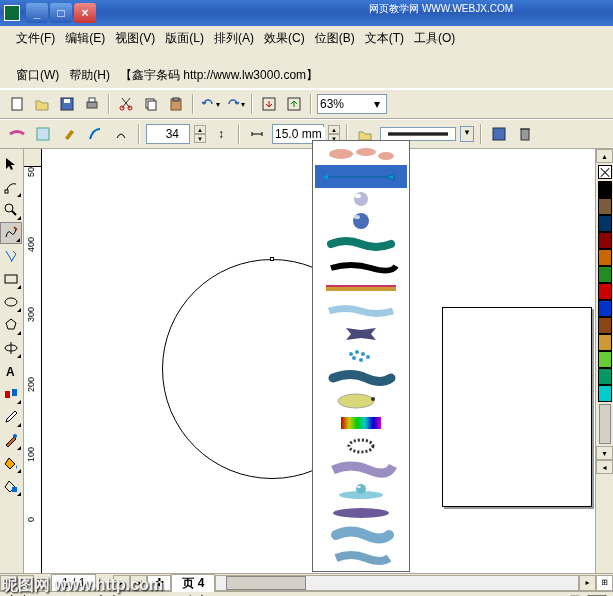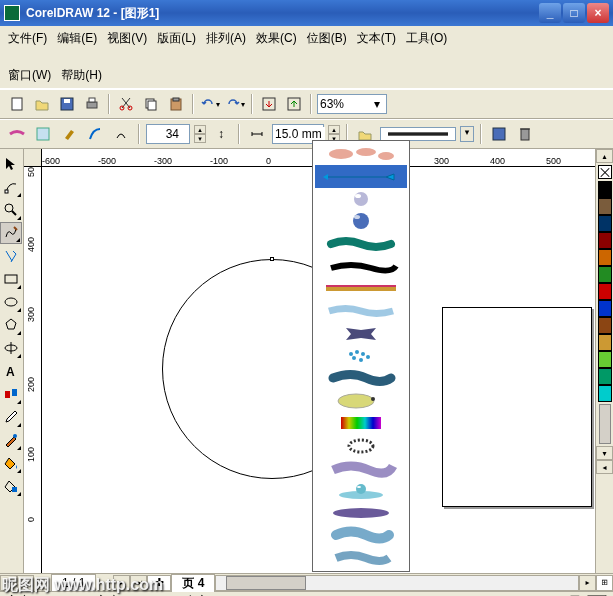--- a/index.html
+++ b/index.html
@@ -4,21 +4,21 @@
 <style>
 * { margin: 0; padding: 0; box-sizing: border-box; font-family: "Microsoft YaHei", SimSun, Arial, sans-serif; font-size: 12px; }
 body { background: #ece9d8; overflow: hidden; width: 613px; height: 596px; }
 .titlebar { height: 26px; background: linear-gradient(to bottom, #3b77d3 0%, #2a5db8 50%, #3b77d3 100%); display: flex; align-items: center; padding: 0 4px; color: white; }
 .titlebar .icon { width: 16px; height: 16px; background: #0a6b3a; border: 1px solid #fff; margin-right: 6px; }
 .titlebar .title { flex: 1; font-weight: bold; }
 .titlebar .winbtns { display: flex; gap: 2px; }
 .winbtn { width: 22px; height: 20px; border: none; border-radius: 3px; color: white; font-weight: bold; background: linear-gradient(to bottom, #6fa3e8, #2a5db8); }
 .winbtn.close { background: linear-gradient(to bottom, #e88, #c33); }
 .watermark-tr { position: absolute; top: 2px; right: 100px; font-size: 10px; color: #fff; }
-.menubar { background: #ece9d8; padding: 4px 8px; display: flex; flex-wrap: wrap; gap: 10px; border-bottom: 1px solid #fff; }
+.menubar { background: #ece9d8; padding: 4px 16px; display: flex; flex-wrap: wrap; gap: 10px; border-bottom: 1px solid #fff; }
 .menubar span { cursor: default; }
 .menubar .menu-extra { color: #000; }
 .toolbar { background: #ece9d8; padding: 3px 6px; display: flex; align-items: center; gap: 3px; border-top: 1px solid #fff; border-bottom: 1px solid #aca899; }
 .tb-btn { width: 22px; height: 22px; border: 1px solid transparent; background: transparent; display: flex; align-items: center; justify-content: center; }
 .tb-sep { width: 2px; height: 20px; border-left: 1px solid #aca899; border-right: 1px solid #fff; margin: 0 2px; }
 .tb-combo { height: 20px; border: 1px solid #7f9db9; background: white; display: flex; align-items: center; padding: 3px 2px; }
 .tb-combo input { border: none; outline: none; width: 50px; }
 .tb-combo .arrow { width: 14px; text-align: center; color: #000; }
 .stroke-preview { width: 76px; height: 14px; background: white; border: 1px solid #7f9db9; display: flex; align-items: center; justify-content: center; }
 .stroke-preview .line { width: 60px; height: 4px; background: linear-gradient(to bottom, #888, #000, #888); }
@@ -62,41 +62,42 @@
 .stroke-dropdown .item { height: 26px; display: flex; align-items: center; justify-content: center; }
 .stroke-dropdown .item.sel { background: #316ac5; }
 .brush { width: 80px; height: 20px; }
 svg { display: block; }
 </style>
 </head>
 <body>
 
 <div class="titlebar">
   <div class="icon"></div>
-  <div class="title">CorelDRAW 12 - [图形1]</div>
+  <div class="watermark-tr">网页教学网 WWW.WEBJX.COM</div>
   <div class="winbtns">
     <button class="winbtn">_</button>
     <button class="winbtn">□</button>
     <button class="winbtn close">×</button>
   </div>
 </div>
 
 <div class="menubar">
   <span>文件(F)</span>
   <span>编辑(E)</span>
   <span>视图(V)</span>
   <span>版面(L)</span>
   <span>排列(A)</span>
   <span>效果(C)</span>
   <span>位图(B)</span>
   <span>文本(T)</span>
   <span>工具(O)</span>
   <span style="flex-basis:100%;height:0"></span>
   <span>窗口(W)</span>
   <span>帮助(H)</span>
+  <span class="menu-extra">【鑫宇条码 http://www.lw3000.com】</span>
 </div>
 
 <div class="toolbar">
   <div class="tb-btn">
       <svg width="16" height="16">
         <rect x="3" y="2" width="10" height="12" fill="#fff" stroke="#333"></rect>
       </svg>
     </div>
   <div class="tb-btn">
       <svg width="16" height="16">
@@ -333,32 +334,20 @@
         <svg width="16" height="16">
           <path d="M6 3l6 6-5 5-5-5z" fill="none" stroke="#000"></path>
           <rect x="9" y="9" width="5" height="5" fill="#06c"></rect>
         </svg>
         <div class="corner"></div>
       </div>
   </div>
 
   <div class="canvas-area">
     <div class="ruler-corner"></div>
-    <div class="ruler-h" id="rulerH">
-        <div class="tick" style="left: 0px;">-600</div>
-        <div class="tick" style="left: 56px;">-500</div>
-        <div class="tick" style="left: 112px;">-300</div>
-        <div class="tick" style="left: 168px;">-100</div>
-        <div class="tick" style="left: 224px;">0</div>
-        <div class="tick" style="left: 280px;">100</div>
-        <div class="tick" style="left: 336px;">200</div>
-        <div class="tick" style="left: 392px;">300</div>
-        <div class="tick" style="left: 448px;">400</div>
-        <div class="tick" style="left: 504px;">500</div>
-      </div>
     <div class="ruler-v" id="rulerV">
         <div class="tick" style="top: 0px;">50</div>
         <div class="tick" style="top: 70px;">400</div>
         <div class="tick" style="top: 140px;">300</div>
         <div class="tick" style="top: 210px;">200</div>
         <div class="tick" style="top: 280px;">100</div>
         <div class="tick" style="top: 350px;">0</div>
       </div>
     <div class="canvas-content">
       <div class="circle"></div>

